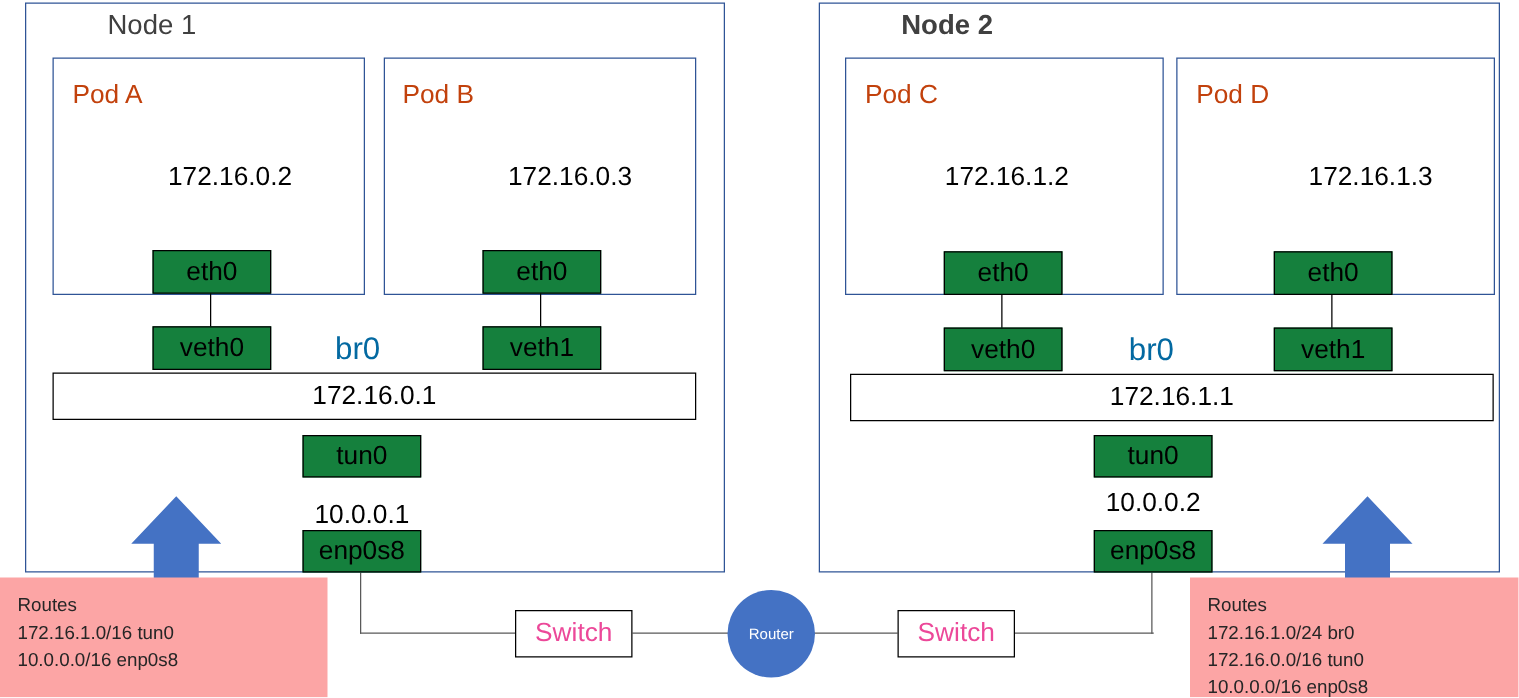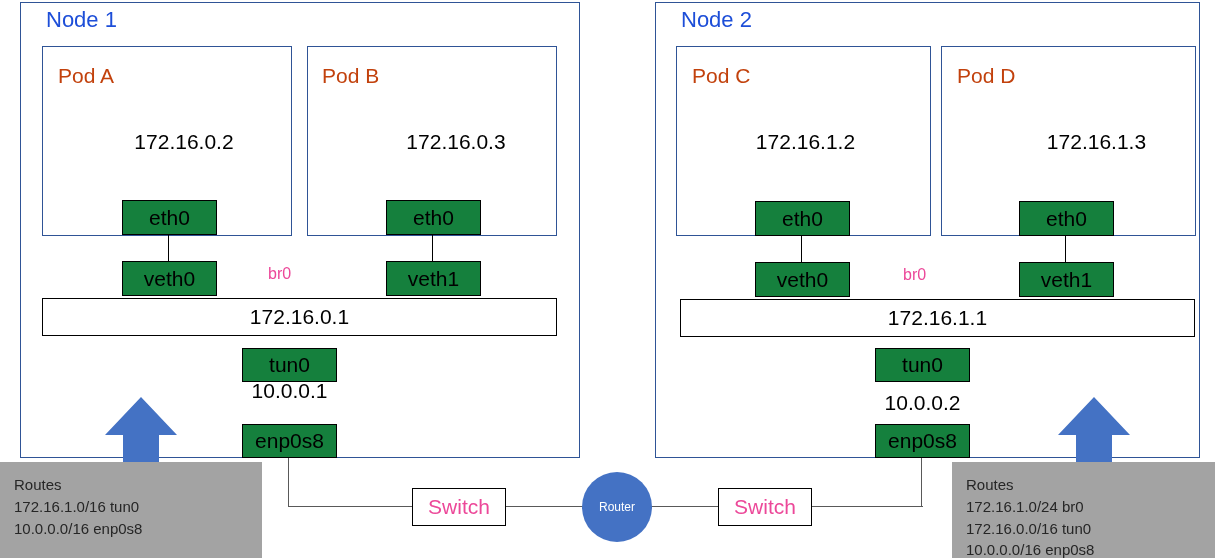--- a/index.html
+++ b/index.html
@@ -18,22 +18,23 @@
   }
   .node-box {
     position: absolute;
     border: 1.5px solid #2f5496;
     background: transparent;
     box-sizing: border-box;
   }
   .node-title {
     position: absolute;
     font-size: 22px;
-    color: #1d4ed8;
-    white-space: nowrap;
+    color: #404040;
+    white-space: nowrap;
+    margin-left: 40px;
   }
   .pod-box {
     position: absolute;
     border: 1.2px solid #2f5496;
     background: transparent;
     box-sizing: border-box;
   }
   .pod-title {
     position: absolute;
     font-size: 21px;
@@ -68,22 +69,22 @@
     display: flex;
     align-items: center;
     justify-content: center;
     font-size: 21px;
     color: #000;
     z-index: 5;
     white-space: nowrap;
   }
   .br-label {
     position: absolute;
-    font-size: 16px;
-    color: #ec4899;
+    font-size: 25px;
+    color: #0369a1;
     white-space: nowrap;
     z-index: 7;
   }
   .plain-ip {
     position: absolute;
     font-size: 21px;
     color: #000;
     white-space: nowrap;
     text-align: center;
   }
@@ -117,21 +118,21 @@
     background: #4472c4;
     display: flex;
     align-items: center;
     justify-content: center;
     color: #ffffff;
     font-size: 12px;
     z-index: 6;
   }
   .routes-box {
     position: absolute;
-    background: #a3a3a3;
+    background: #fca5a5;
     box-sizing: border-box;
     padding: 12px 14px 10px 14px;
     z-index: 8;
   }
   .routes-title {
     font-size: 15px;
     color: #262626;
     line-height: 1.45;
   }
   .routes-line {
@@ -166,39 +167,39 @@
   <div class="iface-box" style="left:122px; top:261px; width:95px; height:35px;">veth0</div>
 
   <div class="vline" style="left:432px; top:232px; height:32px;"></div>
   <div class="iface-box" style="left:386px; top:200px; width:95px; height:35px;">eth0</div>
   <div class="iface-box" style="left:386px; top:261px; width:95px; height:35px;">veth1</div>
 
   <div class="br-label" style="left:268px; top:265px;">br0</div>
   <div class="bridge-box" style="left:42px; top:298px; width:515px; height:38px;">172.16.0.1</div>
 
   <div class="iface-box" style="left:242px; top:348px; width:95px; height:34px;">tun0</div>
-  <div class="plain-ip" style="left:242px; top:379px; width:95px;">10.0.0.1</div>
+  <div class="plain-ip" style="left:242px; top:400px; width:95px;">10.0.0.1</div>
 
   <div class="iface-box" style="left:242px; top:424px; width:95px; height:34px;">enp0s8</div>
 
   <div class="wire" style="left:288px; top:458px; width:1.3px; height:49px;"></div>
   <div class="wire" style="left:288px; top:506px; width:126px; height:1.3px;"></div>
 
   <div class="switch-box" style="left:412px; top:488px; width:94px; height:38px;">Switch</div>
   <div class="wire" style="left:505px; top:506px; width:80px; height:1.3px;"></div>
 
   <div class="router-circle" style="left:582px; top:472px; width:70px; height:70px;">Router</div>
 
   <div class="wire" style="left:650px; top:506px; width:70px; height:1.3px;"></div>
   <div class="switch-box" style="left:718px; top:488px; width:94px; height:38px;">Switch</div>
   <div class="wire" style="left:811px; top:506px; width:112px; height:1.3px;"></div>
   <div class="wire" style="left:921px; top:458px; width:1.3px; height:49px;"></div>
 
   <div class="node-box" style="left:655px; top:2px; width:545px; height:456px;"></div>
-  <div class="node-title" style="left:681px; top:7px;">Node 2</div>
+  <div class="node-title" style="left:681px; top:7px;font-weight:bold;">Node 2</div>
 
   <div class="pod-box" style="left:676px; top:46px; width:255px; height:190px;"></div>
   <div class="pod-title" style="left:692px; top:64px;">Pod C</div>
   <div class="pod-ip" style="left:676px; top:130px; width:259px;">172.16.1.2</div>
 
   <div class="pod-box" style="left:941px; top:46px; width:255px; height:190px;"></div>
   <div class="pod-title" style="left:957px; top:64px;">Pod D</div>
   <div class="pod-ip" style="left:941px; top:130px; width:255px;margin-left:28px;">172.16.1.3</div>
 
   <div class="vline" style="left:801px; top:233px; height:32px;"></div>

